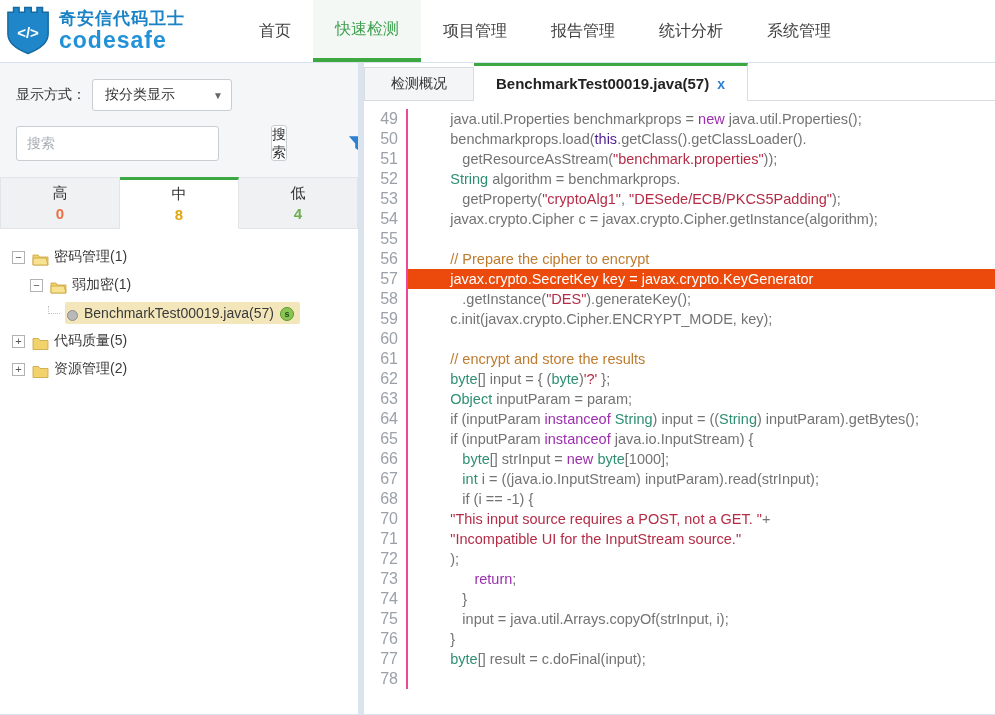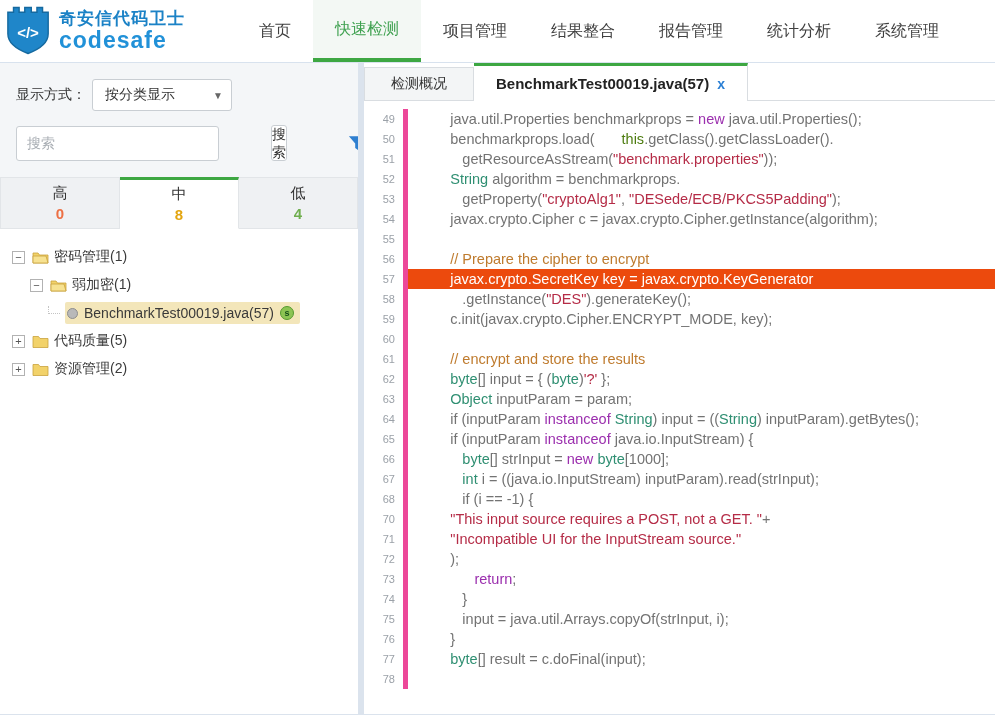--- a/index.html
+++ b/index.html
@@ -45,44 +45,44 @@
   .sev-tab .sev-count { font-size:15px; font-weight:bold; margin-top:2px; }
   .sev-tab.active { background:#fff; border-top:3px solid #3da742; border-bottom:1px solid #fff; }
 
   
   .tree { background:#fff; flex:1; padding:14px 6px; }
   .tree-row { display:flex; align-items:center; height:28px; font-size:14px; color:#3a3a3a; cursor:pointer; }
   .expander { width:13px; height:13px; border:1px solid #b2b2b2; background:#fff; font-size:11px; line-height:10px;
     text-align:center; color:#555; margin-right:5px; flex-shrink:0; cursor:pointer; }
   .connector { width:12px; height:8px; border-left:1px dotted #c4c4c4; border-bottom:1px dotted #c4c4c4;
     margin:-6px 5px 0 0; flex-shrink:0; }
-  .tree-item { display:flex; align-items:center; padding:3px 6px 3px 2px; border-radius:2px; }
+  .tree-item { display:flex; align-items:flex-end; padding:3px 6px 3px 2px; border-radius:2px; }
   .tree-item.selected { background:#f3e6ba; }
   .tree-icon { display:flex; margin-right:5px; }
   .dot-icon { width:11px; height:11px; border-radius:50%; background:#b9b9b9; border:1px solid #8e8e8e; margin-right:6px; }
   .badge-s { width:14px; height:14px; border-radius:50%; background:#8cc453; border:1px solid #569a2f; color:#17501a;
     font-size:9px; font-weight:bold; text-align:center; line-height:13px; margin-left:6px; flex-shrink:0; }
 
   
   .tabbar { height:38px; display:flex; align-items:flex-end; border-bottom:1px solid #d9dde1; background:#fff; }
   .mtab { display:flex; align-items:center; padding:0 26px; height:33px; background:#f3f5f6;
     border:1px solid #d9dde1; border-bottom:none; font-size:14px; color:#333; cursor:pointer; }
   .mtab + .mtab { border-left:none; }
   .mtab.active { height:38px; background:#fff; border-top:3px solid #3da742; font-size:15px; font-weight:bold;
     color:#222; margin-bottom:-1px; padding:0 22px; }
   .tab-close { color:#2a7fd4; font-weight:bold; margin-left:8px; font-size:14px; cursor:pointer; }
 
   
   .code-pane { flex:1; padding-top:8px; overflow:hidden; background:#fff; }
   .cl { display:flex; height:20px; line-height:20px; font-size:14.5px; }
-  .cl-num { width:44px; flex-shrink:0; text-align:right; padding-right:8px; color:#9ba1a8; font-size:11px;
-    border-right:5px solid #ec4899; }
+  .cl-num { width:44px; flex-shrink:0; text-align:right; padding-right:8px; color:#9ba1a8; font-size:16px;
+    border-right:2px solid #ec4899; }
   .cl-txt { flex:1; white-space:pre; padding-left:6px; color:#222; }
   .cl.hl .cl-txt { background:#ec4a0d; color:#fff; }
-  .cd-d { color:#737373; } .cd-k { color:#9b2fae; } .cd-t { color:#2f8f72; } .cd-b { color:#4d7c0f;margin-left:27px; }
+  .cd-d { color:#737373; } .cd-k { color:#9b2fae; } .cd-t { color:#2f8f72; } .cd-b { color:#4c1d95; }
   .cd-s { color:#b52c47; } .cd-c { color:#bf7b2e; } .cd-w { color:#fff; }
 </style>
 </head>
 <body>
 
 <div class="header">
   <div class="brand">
     <span style="display:flex;">
       <svg width="45" height="50" viewBox="0 0 48 52">
         <path d="M2 6 L8 6 L8 1 L14 1 L14 6 L20 6 L20 1 L27 1 L27 6 L33 6 L33 1 L39 1 L39 6 L45 6 L45 29 Q45 42 23.5 50 Q2 42 2 29 Z" fill="#1f86c9" stroke="#15699f" stroke-width="1.5"></path>
@@ -91,21 +91,20 @@
     </span>
     <span class="brand-text">
       <div class="brand-title">奇安信代码卫士</div>
       <div class="brand-sub">codesafe</div>
     </span>
   </div>
   <div class="nav" id="nav">
       <div class="nav-item">首页</div>
       <div class="nav-item active">快速检测</div>
       <div class="nav-item">项目管理</div>
-      <div class="nav-item">结果整合</div>
       <div class="nav-item">报告管理</div>
       <div class="nav-item">统计分析</div>
       <div class="nav-item">系统管理</div>
     </div>
 </div>
 
 <div class="content">
 
   <div class="sidebar">
     <div class="filter-area">

